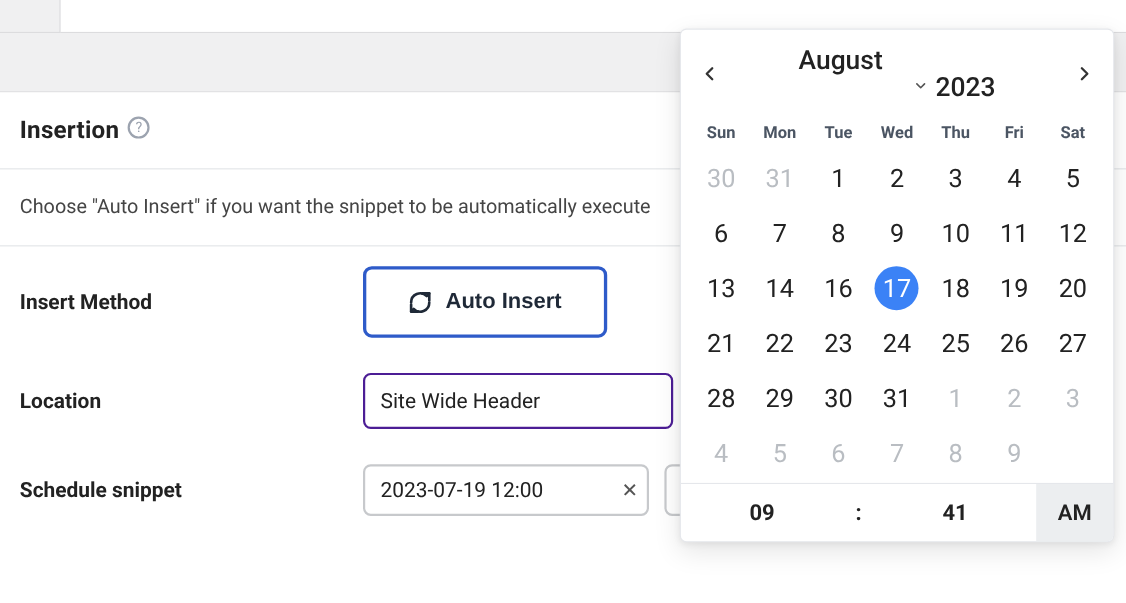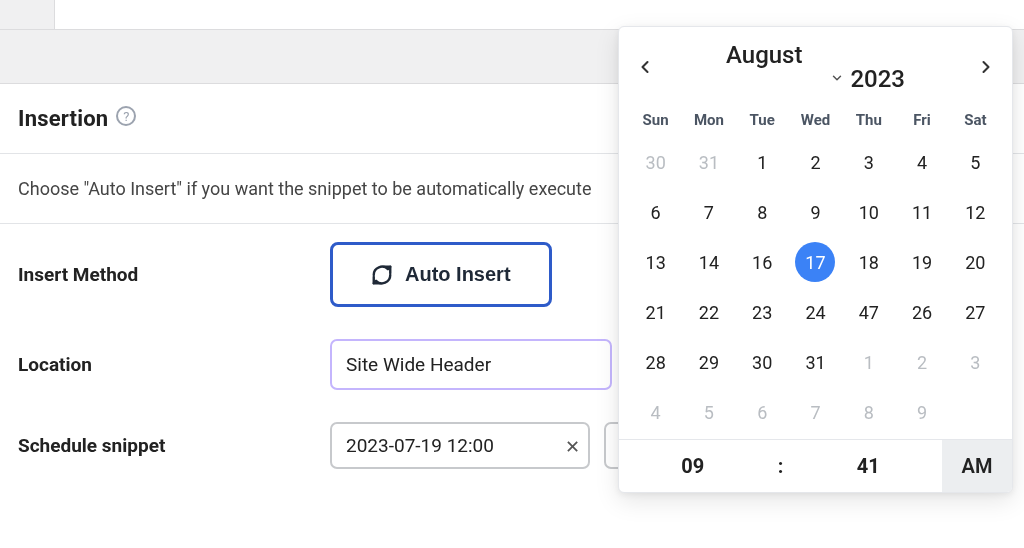--- a/index.html
+++ b/index.html
@@ -100,21 +100,21 @@
       color: #1f2937;
       cursor: pointer;
     }
     .btn-auto .icon {
       display: inline-flex;
       width: 22px;
       height: 22px;
     }
 
     .select {
-      border: 2px solid #c4b5fd;
+      border: 2px solid #4c1d95;
       border-radius: 7px;
       background: #fff;
       padding: 12px 44px 12px 14px;
       font-size: 19px;
       min-width: 282px;
       position: relative;
     }
 
     .date-input {
       border: 2px solid #c7c9cc;
@@ -189,21 +189,21 @@
       font-size: 15px;
       font-weight: 700;
       color: #4b5563;
       padding: 8px 0;
     }
     .dp-cell {
       height: 50px;
       display: flex;
       align-items: center;
       justify-content: center;
-      font-size: 18px;
+      font-size: 23px;
       cursor: pointer;
     }
     .dp-cell.other { color: #b9bdc2; }
     .dp-cell.sel span {
       width: 40px; height: 40px;
       border-radius: 50%;
       background: #3b82f6;
       color: #fff;
       display: inline-flex;
       align-items: center;
@@ -392,21 +392,21 @@
       <div class="dp-cell">
         <span>22</span>
       </div>
       <div class="dp-cell">
         <span>23</span>
       </div>
       <div class="dp-cell">
         <span>24</span>
       </div>
       <div class="dp-cell">
-        <span>47</span>
+        <span>25</span>
       </div>
       <div class="dp-cell">
         <span>26</span>
       </div>
       <div class="dp-cell">
         <span>27</span>
       </div>
       <div class="dp-cell">
         <span>28</span>
       </div>

